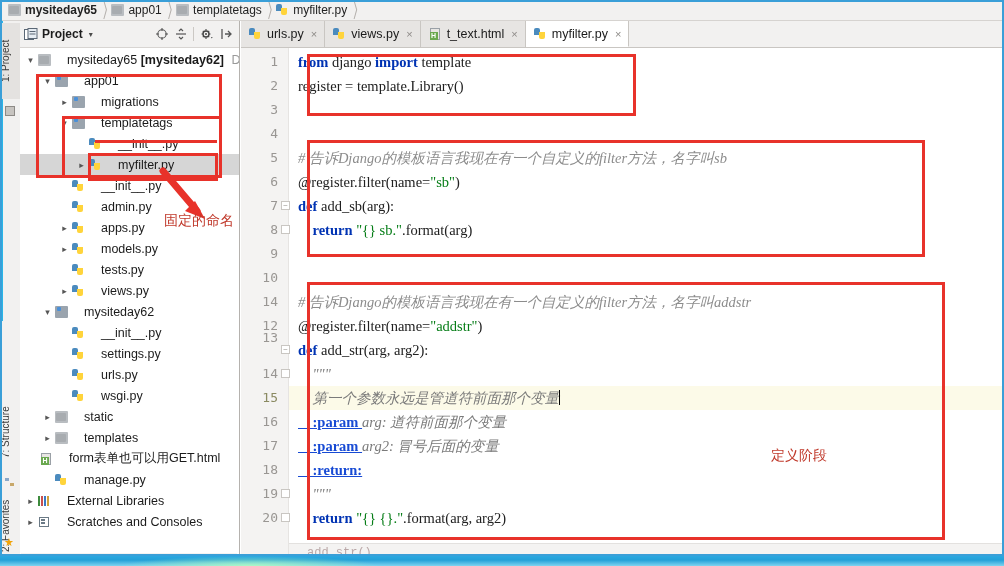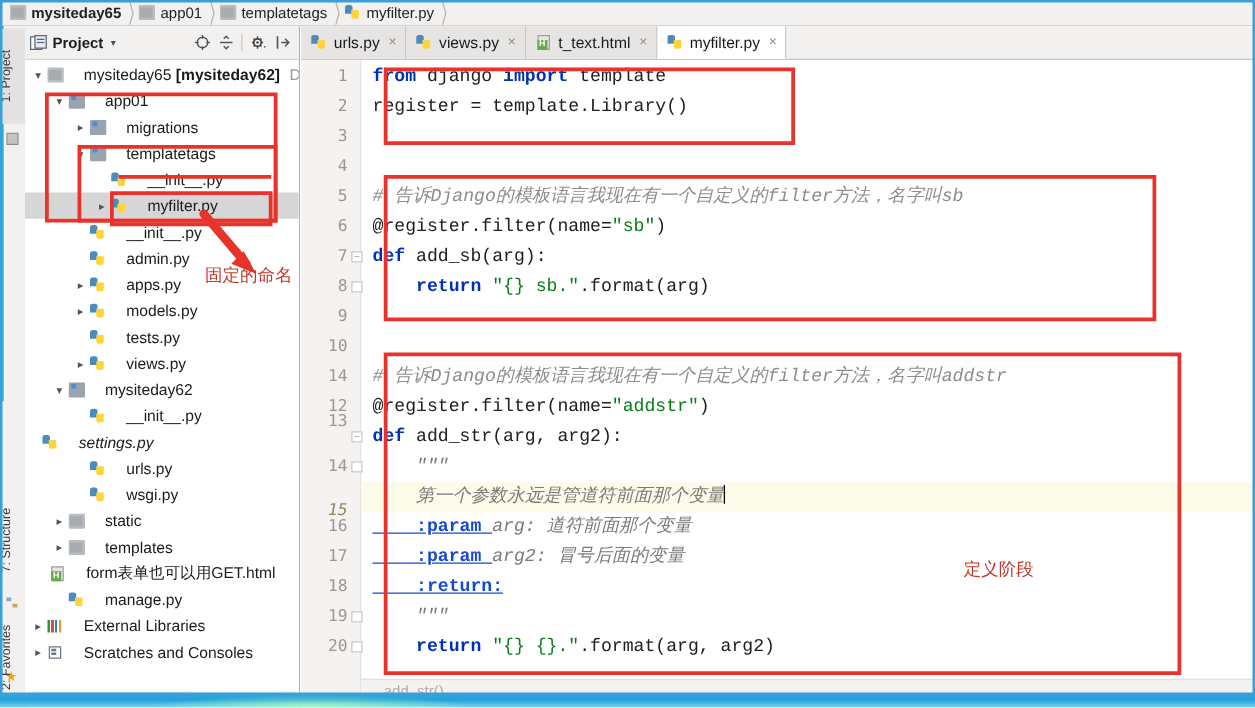--- a/index.html
+++ b/index.html
@@ -119,33 +119,33 @@
   .gln{position:absolute;right:10px;width:40px;text-align:right;
     font-family:"DejaVu Sans Mono",monospace;font-size:13px;color:#999693;}
   .gln.cur{color:#8a8a62;}
   .foldmark{position:absolute;left:40px;width:9px;height:9px;
     border:1px solid #c9c6c2;background:#fff;color:#9b9893;
     font-size:8px;line-height:7px;text-align:center;box-sizing:border-box;}
 
   .codearea{position:absolute;left:48px;top:27px;right:0;bottom:0;overflow:hidden;}
   .curline{position:absolute;left:-48px;right:0;height:24px;background:#fcfae8;}
   .cl{position:absolute;left:9px;white-space:pre;
-    font-family:Liberation Mono, monospace;font-size:14.5px;color:#202020;line-height:24px;}
+    font-family:Liberation Serif, serif;font-size:14.5px;color:#202020;line-height:24px;}
   .kw{color:#0033b3;font-weight:bold;}
   .str{color:#067d17;}
   .cmt{color:#8c8c8c;font-style:italic;}
   .doc{color:#7a7a7a;font-style:italic;}
   .tagp{color:#174ad4;font-weight:bold;text-decoration:underline;}
   .caret-bar{display:inline-block;width:1px;height:15px;background:#000;
     vertical-align:-2px;}
 
   .bottombar{position:absolute;left:48px;right:0;bottom:0;height:22px;background:#f4f3f2;
     border-top:1px solid #e3e1df;}
   .bcrumb{position:absolute;left:18px;top:2px;font-size:12px;color:#b9a7a7;
-    font-family:Liberation Sans, sans-serif;}
+    font-family:Liberation Mono, monospace;}
 
   
   .redbox{position:absolute;border:3px solid #e8322a;box-sizing:border-box;pointer-events:none;}
   .redline{position:absolute;background:#e8322a;pointer-events:none;}
   .anntext{position:absolute;color:#c0392b;font-size:14px;
     font-family:"DejaVu Sans",sans-serif;white-space:nowrap;pointer-events:none;}
 
   .arrow{position:absolute;pointer-events:none;}
 
   
@@ -314,21 +314,21 @@
         <div class="trow" style="padding-left: 21px;">
           <span class="twist">▾</span>
           <span class="ti ficon folderblue"></span>
           <span class="tlabel">mysiteday62</span>
         </div>
         <div class="trow" style="padding-left: 38px;">
           <span class="twist none"></span>
           <span class="ti ficon py"></span>
           <span class="tlabel">__init__.py</span>
         </div>
-        <div class="trow" style=" font-style: italic;">
+        <div class="trow" style="padding-left: 38px;">
           <span class="twist none"></span>
           <span class="ti ficon py"></span>
           <span class="tlabel">settings.py</span>
         </div>
         <div class="trow" style="padding-left: 38px;">
           <span class="twist none"></span>
           <span class="ti ficon py"></span>
           <span class="tlabel">urls.py</span>
         </div>
         <div class="trow" style="padding-left: 38px;">
@@ -403,21 +403,21 @@
         <div class="gln" style="top: 98px; line-height: 24px;">5</div>
         <div class="gln" style="top: 122px; line-height: 24px;">6</div>
         <div class="gln" style="top: 146px; line-height: 24px;">7</div>
         <div class="gln" style="top: 170px; line-height: 24px;">8</div>
         <div class="gln" style="top: 194px; line-height: 24px;">9</div>
         <div class="gln" style="top: 218px; line-height: 24px;">10</div>
         <div class="gln" style="top: 242px; line-height: 24px;">14</div>
         <div class="gln" style="top: 266px; line-height: 24px;">12</div>
         <div class="gln" style="top: 278px; line-height: 24px;">13</div>
         <div class="gln" style="top: 314px; line-height: 24px;">14</div>
-        <div class="gln cur" style="top: 349px; line-height: 24px; font-style: italic;">15</div>
+        <div class="gln cur" style="top: 338px; line-height: 24px;">15</div>
         <div class="gln" style="top: 362px; line-height: 24px;">16</div>
         <div class="gln" style="top: 386px; line-height: 24px;">17</div>
         <div class="gln" style="top: 410px; line-height: 24px;">18</div>
         <div class="gln" style="top: 434px; line-height: 24px;">19</div>
         <div class="gln" style="top: 458px; line-height: 24px;">20</div>
         <div class="foldmark" style="top: 153px;">−</div>
         <div class="foldmark" style="top: 177px;"></div>
         <div class="foldmark" style="top: 297px;">−</div>
         <div class="foldmark" style="top: 321px;"></div>
         <div class="foldmark" style="top: 441px;"></div>

